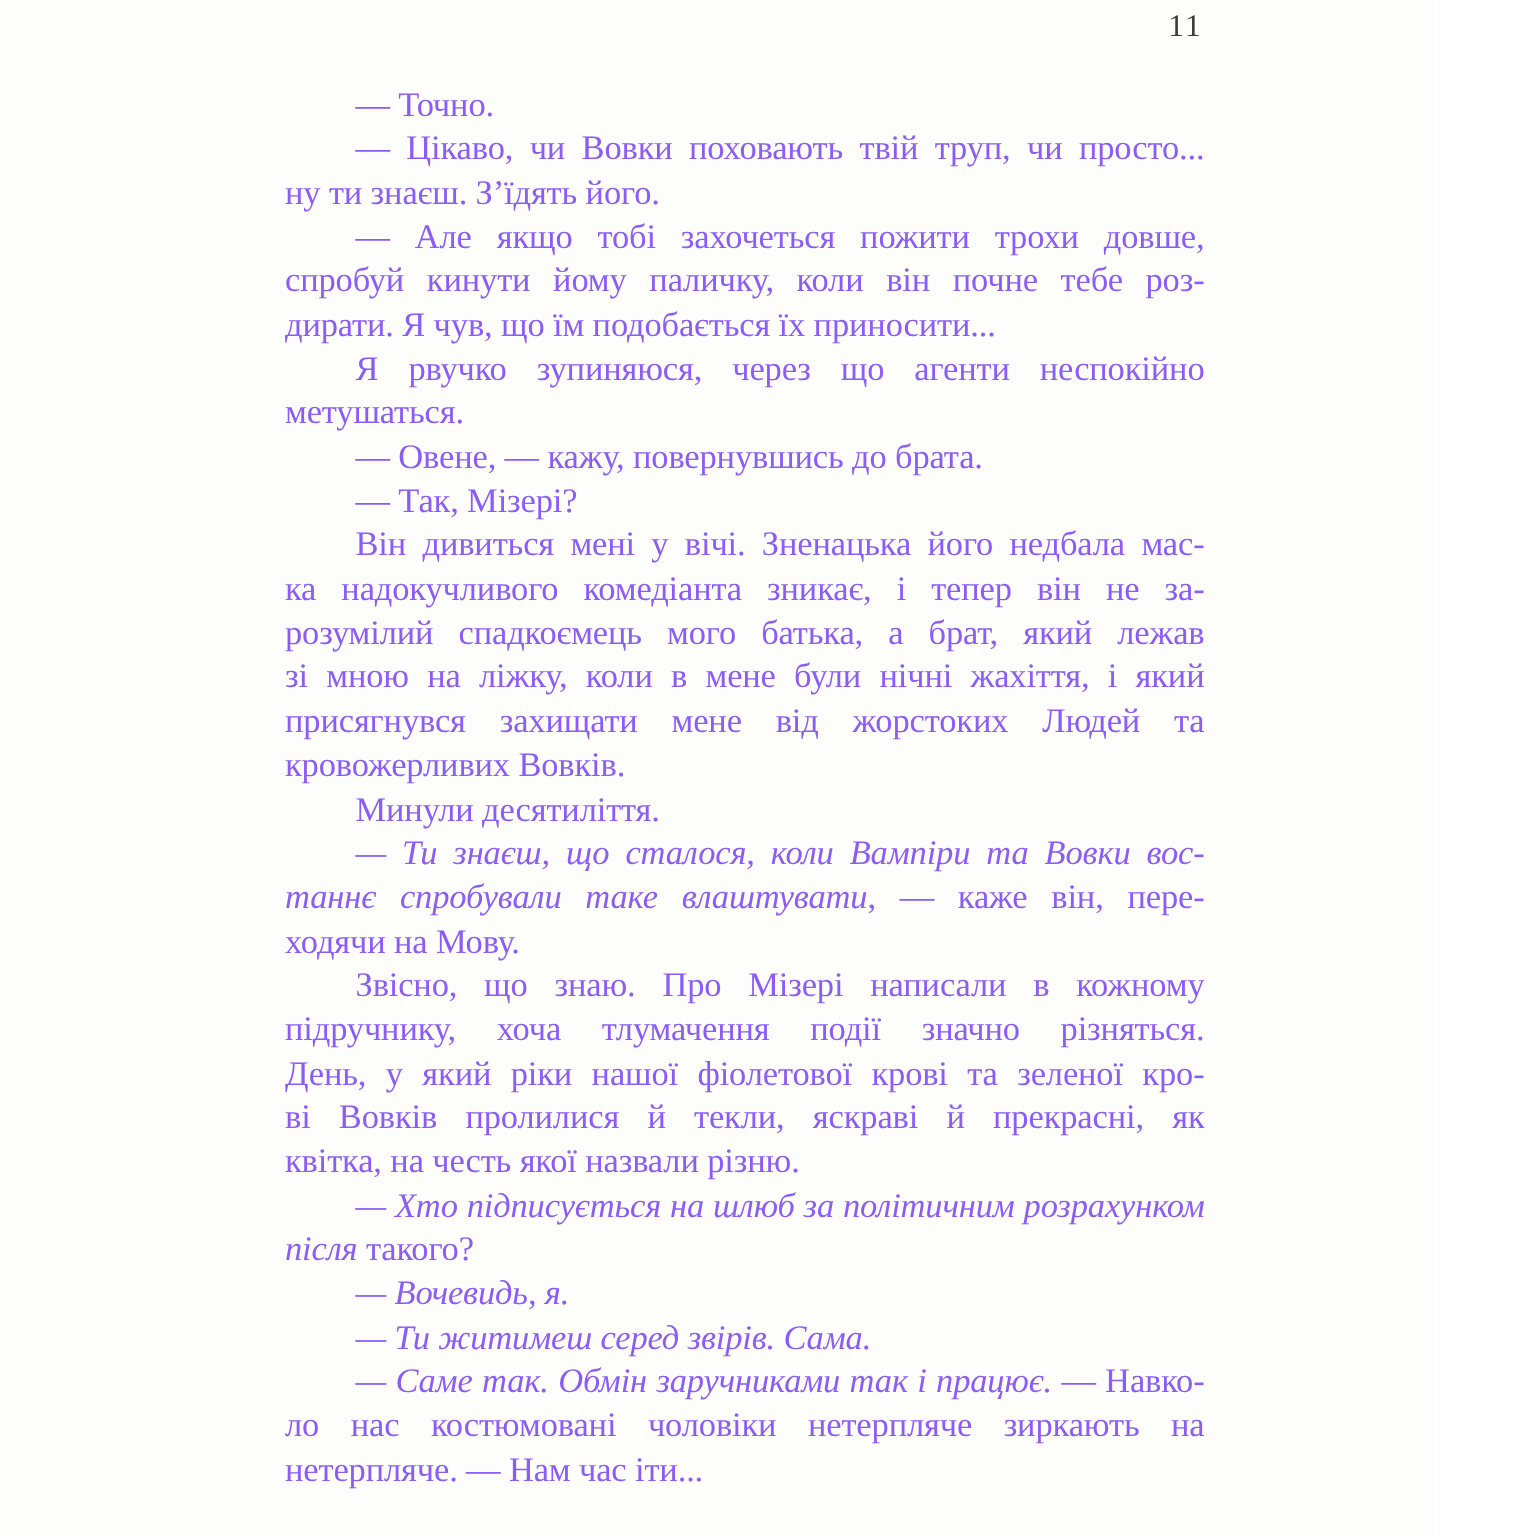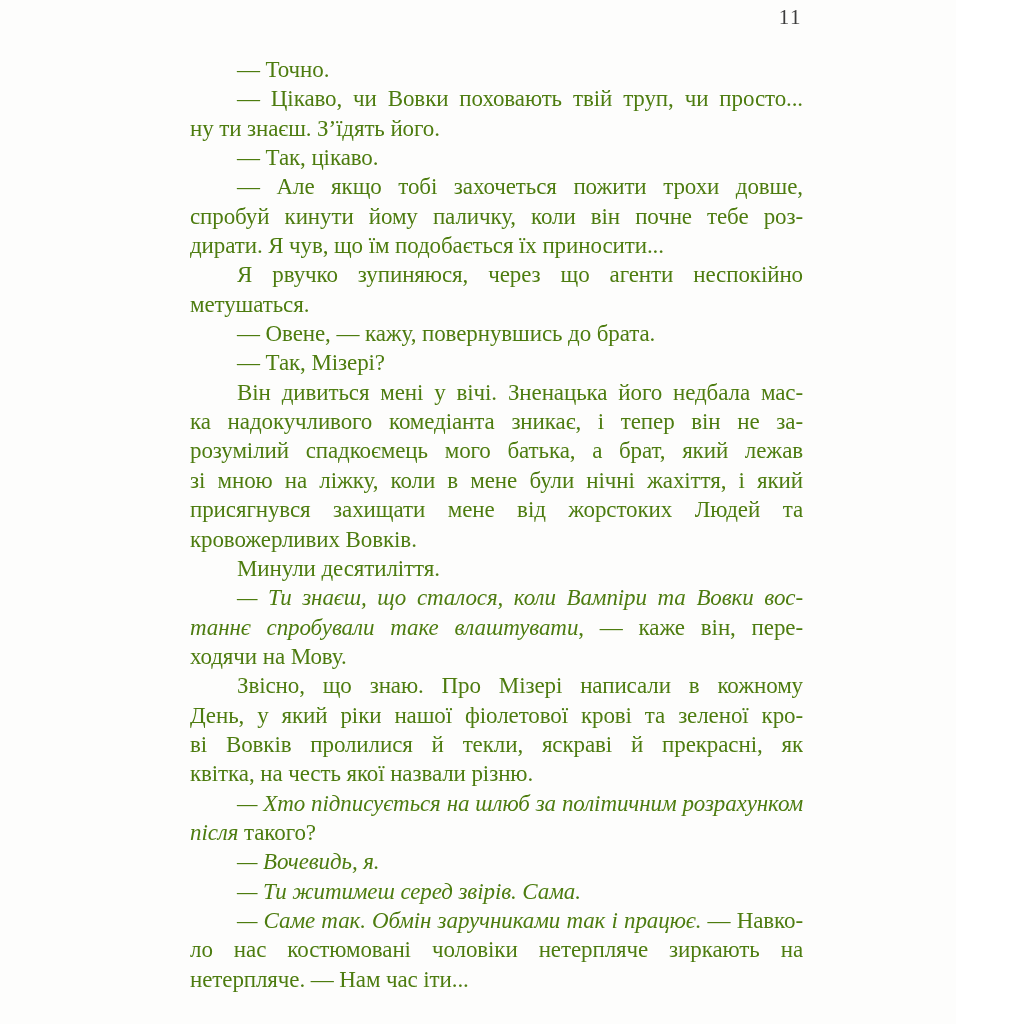--- a/index.html
+++ b/index.html
@@ -27,21 +27,21 @@
     letter-spacing: 1.5px;
     color: #3d3d3d;
   }
   .page-text {
     position: absolute;
     top: 55px;
     left: 190px;
     width: 613px;
     font-size: 23px;
     line-height: 29.35px;
-    color: #4d7c0f;
+    color: #8b5cf6;
     letter-spacing: -0.1px;
   }
   .line {
     height: 29.35px;
     overflow: hidden;
   }
   .line.j {
     text-align: justify;
     text-align-last: justify;
   }
@@ -54,39 +54,39 @@
 </style>
 </head>
 <body>
 
 <div class="book-page">
   <div class="page-number">11</div>
   <div class="page-text" id="page-text">
       <div class="line ind"><span>— Точно.</span></div>
       <div class="line j ind"><span>— Цікаво, чи Вовки поховають твій труп, чи просто...</span></div>
       <div class="line"><span>ну ти знаєш. З’їдять його.</span></div>
-      <div class="line ind"><span>— Так, цікаво.</span></div>
       <div class="line j ind"><span>— Але якщо тобі захочеться пожити трохи довше,</span></div>
       <div class="line j"><span>спробуй кинути йому паличку, коли він почне тебе роз-</span></div>
       <div class="line"><span>дирати. Я чув, що їм подобається їх приносити...</span></div>
       <div class="line j ind"><span>Я рвучко зупиняюся, через що агенти неспокійно</span></div>
       <div class="line"><span>метушаться.</span></div>
       <div class="line ind"><span>— Овене, — кажу, повернувшись до брата.</span></div>
       <div class="line ind"><span>— Так, Мізері?</span></div>
       <div class="line j ind"><span>Він дивиться мені у вічі. Зненацька його недбала мас-</span></div>
       <div class="line j"><span>ка надокучливого комедіанта зникає, і тепер він не за-</span></div>
       <div class="line j"><span>розумілий спадкоємець мого батька, а брат, який лежав</span></div>
       <div class="line j"><span>зі мною на ліжку, коли в мене були нічні жахіття, і який</span></div>
       <div class="line j"><span>присягнувся захищати мене від жорстоких Людей та</span></div>
       <div class="line"><span>кровожерливих Вовків.</span></div>
       <div class="line ind"><span>Минули десятиліття.</span></div>
       <div class="line j ind"><span class="it">— Ти знаєш, що сталося, коли Вампіри та Вовки вос-</span></div>
       <div class="line j"><span class="it">таннє спробували таке влаштувати</span><span>, — каже він, пере-</span></div>
       <div class="line"><span>ходячи на Мову.</span></div>
       <div class="line j ind"><span>Звісно, що знаю. Про Мізері написали в кожному</span></div>
+      <div class="line j"><span>підручнику, хоча тлумачення події значно різняться.</span></div>
       <div class="line j"><span>День, у який ріки нашої фіолетової крові та зеленої кро-</span></div>
       <div class="line j"><span>ві Вовків пролилися й текли, яскраві й прекрасні, як</span></div>
       <div class="line"><span>квітка, на честь якої назвали різню.</span></div>
       <div class="line j ind"><span class="it">— Хто підписується на шлюб за політичним розрахунком</span></div>
       <div class="line"><span class="it">після </span><span>такого?</span></div>
       <div class="line ind"><span class="it">— Вочевидь, я.</span></div>
       <div class="line ind"><span class="it">— Ти житимеш серед звірів. Сама.</span></div>
       <div class="line j ind"><span class="it">— Саме так. Обмін заручниками так і працює.</span><span> — Навко-</span></div>
       <div class="line j"><span>ло нас костюмовані чоловіки нетерпляче зиркають на</span></div>
       <div class="line"><span>нетерпляче. — Нам час іти...</span></div>

